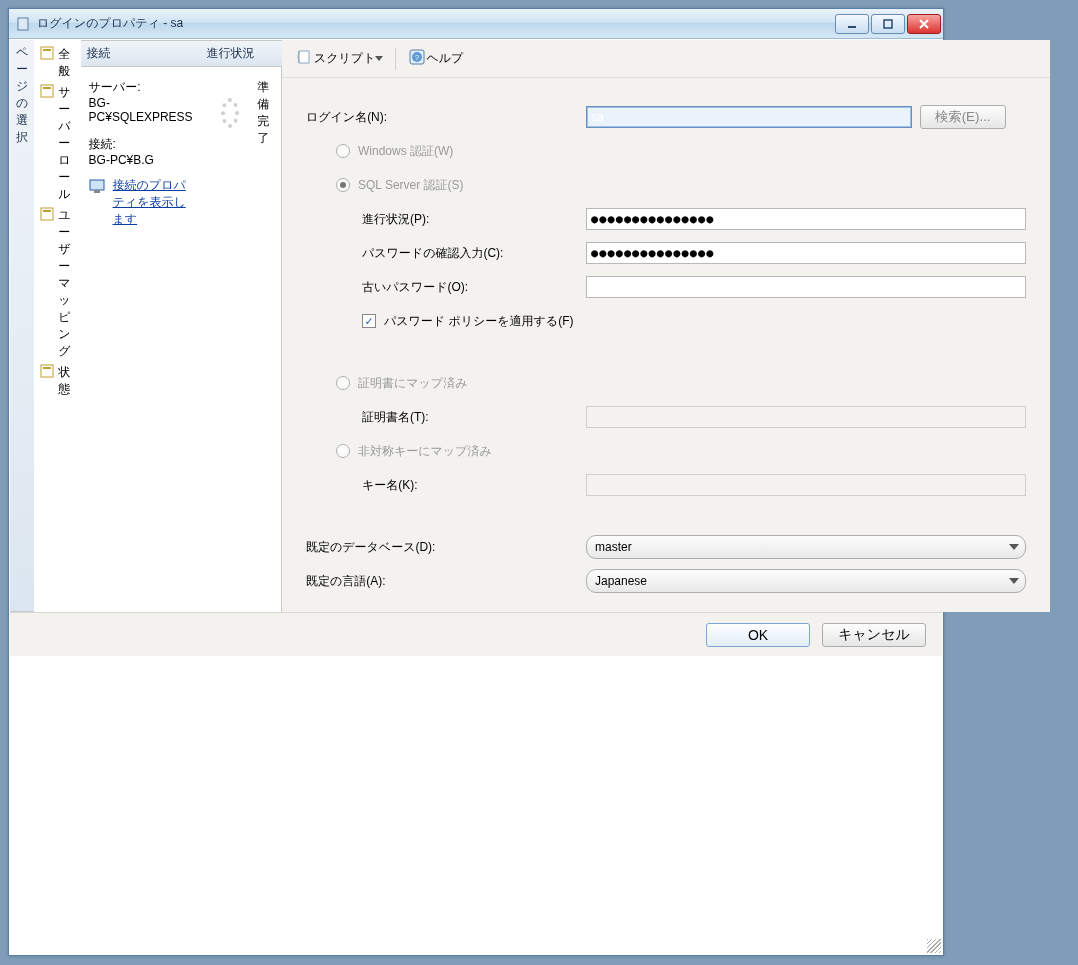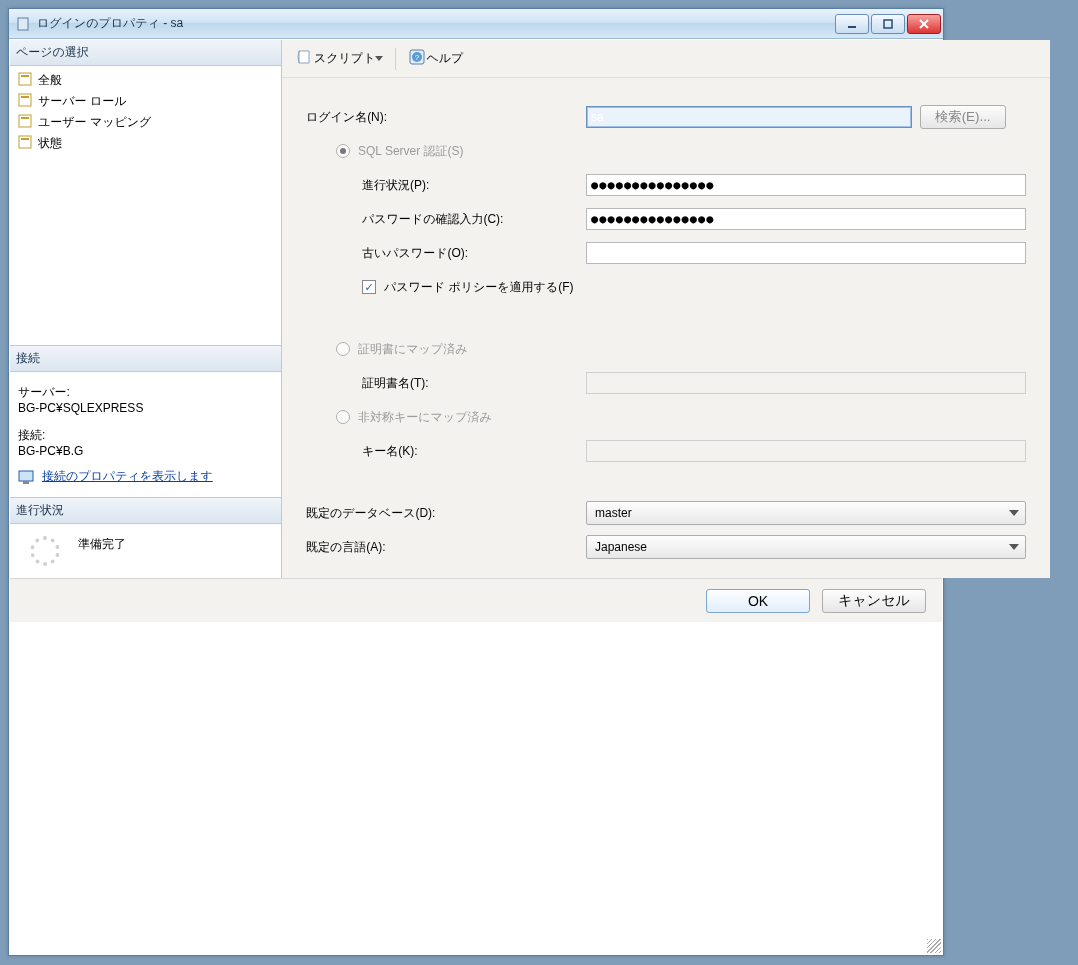--- a/index.html
+++ b/index.html
@@ -42,41 +42,41 @@
 .client {
   flex:1; display:flex; flex-direction:column;
   background:#fff;
   border:1px solid #fff;
 }
 .body {
   flex:1; display:flex;
 }
 .sidebar {
   width:272px; min-width:272px;
-  display:flex; flex-direction:column;
+  display:flex; flex-direction:row;
   border-right:1px solid #c8c8c8;
   background:#fff;
 }
 .side-section-header {
   background:linear-gradient(#f0f4f9,#dce6f0);
   border-bottom:1px solid #c8c8c8;
   padding:4px 6px;
   color:#1a2f4b;
 }
 .page-list { padding:4px 4px; }
 .page-item { display:flex; align-items:flex-start; padding:2px 2px; cursor:pointer; }
 .page-item span.ico { width:18px; display:flex; justify-content:center; margin-right:4px; }
 
 .side-fill { flex:1; }
 .conn-section { border-top:1px solid #c8c8c8; }
 .conn-body { padding:8px 8px; }
 .conn-body .lbl { margin-top:4px; }
 .conn-link { color:#0b3ea3; text-decoration:underline; display:flex; align-items:flex-start; margin-top:10px; }
 
-.progress-body { padding:12px 20px; display:flex; align-items:flex-start; }
+.progress-body { padding:12px 20px; display:flex; align-items:center; }
 .spinner {
   width:30px;height:30px;border-radius:50%;
   border:4px dotted #d0d0d0;
   margin-right:18px;
 }
 
 .main {
   flex:1; display:flex; flex-direction:column;
   background:#f3f2ef;
 }
@@ -126,21 +126,21 @@
   width:14px;height:14px;border:1px solid #888;background:#fff;display:inline-flex;align-items:center;justify-content:center;margin-right:8px;
 }
 .chk.checked { background:#fff; }
 .chk.checked::after { content:"✓"; color:#2a5cab; font-size:11px; line-height:1; }
 
 .pw-field { width:440px; }
 .ro-field { width:440px; background:#f3f2ef !important; border:1px solid #cfcfcf !important; color:#888; }
 .select-field {
   width:440px; height:24px;
   background:linear-gradient(#fdfdfd,#e8e8e8);
-  border:1px solid #adadad; border-radius:2px;
+  border:1px solid #adadad; border-radius:10px;
   display:flex; align-items:center; justify-content:space-between;
   padding:0 6px 0 8px; cursor:pointer;
 }
 .select-field .arrow { width:0;height:0;border-left:5px solid transparent;border-right:5px solid transparent;border-top:6px solid #555; }
 
 .gap { height:28px; }
 
 .footer {
   height:44px;
   background:#f3f2ef;
@@ -298,20 +298,26 @@
         <div class="form-area">
 
           <div class="row">
             <div class="label">ログイン名(N):</div>
             <input type="text" class="txt-login" style="color: rgb(255, 255, 255); background: linear-gradient(rgb(51, 153, 255), rgb(51, 153, 255)) 2px 0px / 14px 100% no-repeat rgb(234, 243, 251);" value="sa">
             <button class="btn-search" disabled="">
               <span>検索(E)...</span>
             </button>
           </div>
 
+          <div class="row disabled">
+            <div class="label indent1" style="display:flex;align-items:center;">
+              <span class="radio-dot"></span>
+              <span>Windows 認証(W)</span>
+            </div>
+          </div>
 
           <div class="row disabled">
             <div class="label indent1" style="display:flex;align-items:center;">
               <span class="radio-dot checked"></span>
               <span>SQL Server 認証(S)</span>
             </div>
           </div>
 
           <div class="row">
             <div class="label indent2">進行状況(P):</div>

